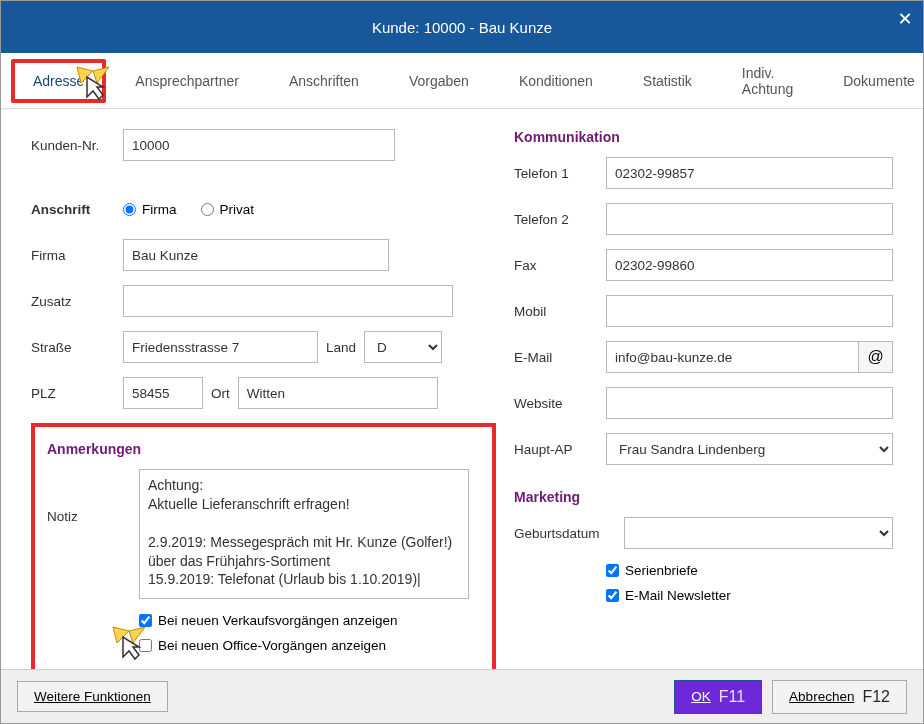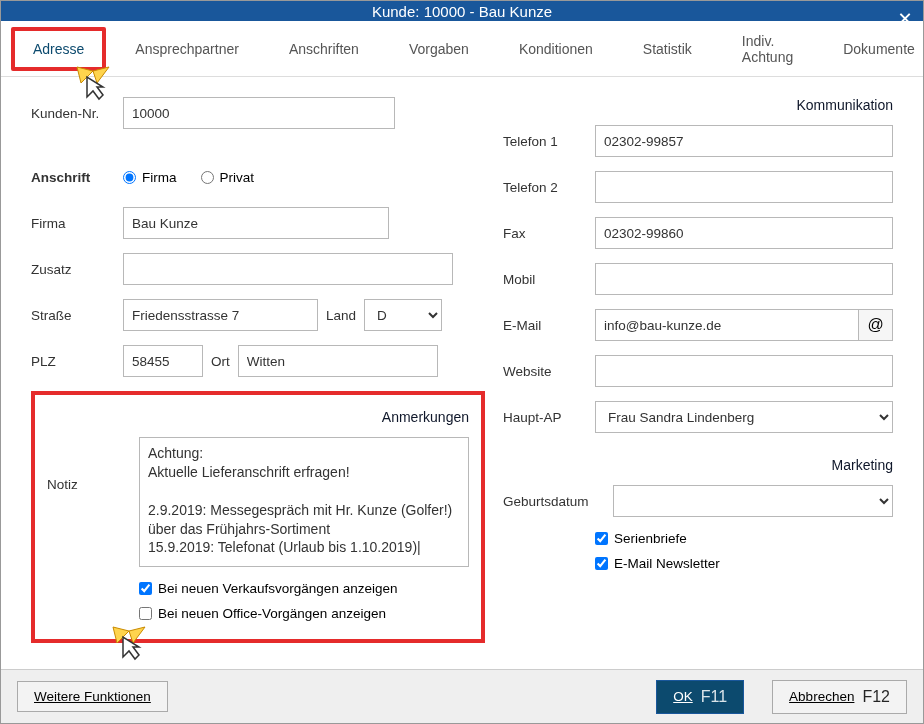--- a/index.html
+++ b/index.html
@@ -1,38 +1,38 @@
 <!DOCTYPE html>
 <html><head>
 <meta charset="utf-8">
 <style>
 * { box-sizing: border-box; margin: 0; padding: 0; font-family: "Segoe UI", Tahoma, sans-serif; }
 body { background: #fff; width: 924px; height: 724px; overflow: hidden; position: relative; border: 1px solid #999; }
-.titlebar { background: #19579b; color: #fff; height: 20px; display: flex; align-items: center; justify-content: center; position: relative; font-size: 15px; }
+.titlebar { background: #19579b; color: #fff; height: 52px; display: flex; align-items: center; justify-content: center; position: relative; font-size: 15px; }
 .titlebar .close { position: absolute; right: 0; top: 0; width: 36px; height: 36px; display: flex; align-items: center; justify-content: center; font-size: 18px; cursor: pointer; }
 .tabs { display: flex; padding: 0 10px; border-bottom: 1px solid #ddd; height: 56px; align-items: center; gap: 8px; position: relative; }
 .tab { padding: 10px 18px; color: #555; font-size: 14px; cursor: pointer; border: 3px solid transparent; }
 .tab.active { color: #0c4a6e; border-bottom: 2px solid #2760a8; }
 .tab.highlight { border: 4px solid #e52b2b; border-radius: 2px; }
 .content { display: flex; padding: 20px 30px 10px 30px; gap: 18px; }
 .col { flex: 1; }
 .row { display: flex; align-items: center; margin-bottom: 14px; min-height: 32px; }
 .row label.key { width: 92px; font-size: 13.5px; color: #333; }
-.section-title { font-weight: 400; font-size: 14px; color: #0f172a; margin-bottom: 12px; text-align: right; }
+.section-title { font-weight: 700; font-size: 14px; color: #701a75; margin-bottom: 12px; }
 input[type=text], select, textarea { border: 1px solid #b8b8b8; padding: 6px 8px; font-size: 13.5px; background: #fff; color: #333; font-family: inherit; }
 input[type=text] { height: 32px; }
 select { height: 32px; background: #fff; }
 .radio-wrap { display: flex; align-items: center; gap: 6px; margin-right: 24px; font-size: 13.5px; }
 .inline-label { font-size: 13.5px; color: #333; margin: 0 8px; }
 textarea { width: 330px; height: 130px; resize: none; overflow-y: scroll; font-size: 14px; line-height: 1.35; }
 .check-row { display: flex; align-items: center; gap: 6px; font-size: 13.5px; margin-bottom: 10px; margin-left: 0; }
-.anmerkungen-box { border: 4px solid #e52b2b; padding: 14px 12px 18px 12px; position: relative; }
-.footer { position: absolute; bottom: 0; left: 0; right: 0; height: 54px; background: #efefef; border-top: 1px solid #ccc; display: flex; align-items: center; padding: 0 16px; gap: 28px; }
+.anmerkungen-box { border: 4px solid #e52b2b; padding: 14px 23px 18px 12px; position: relative; }
+.footer { position: absolute; bottom: 0; left: 0; right: 0; height: 54px; background: #efefef; border-top: 1px solid #ccc; display: flex; align-items: center; padding: 0 16px; gap: 10px; }
 .btn { border: 1px solid #aaa; background: #f3f3f3; padding: 7px 16px; font-size: 13.5px; cursor: pointer; display: flex; align-items: center; gap: 8px; }
-.btn.primary { background: #0c4a6e; color: #fff; border-color: #19579b; }
+.btn.primary { background: #6d28d9; color: #fff; border-color: #19579b; }
 .btn .shortcut { font-size: 16px; opacity: .85; }
 .spacer { flex: 1; }
 .at-btn { width: 34px; height: 32px; border: 1px solid #b8b8b8; border-left: none; display: flex; align-items: center; justify-content: center; font-size: 16px; background: #f6f6f6; cursor: pointer; }
 .cursor-overlay { position: absolute; pointer-events: none; }
 .cursor-overlay svg { display: block; }
 .underline { text-decoration: underline; }
 </style>
 </head>
 <body>
 

